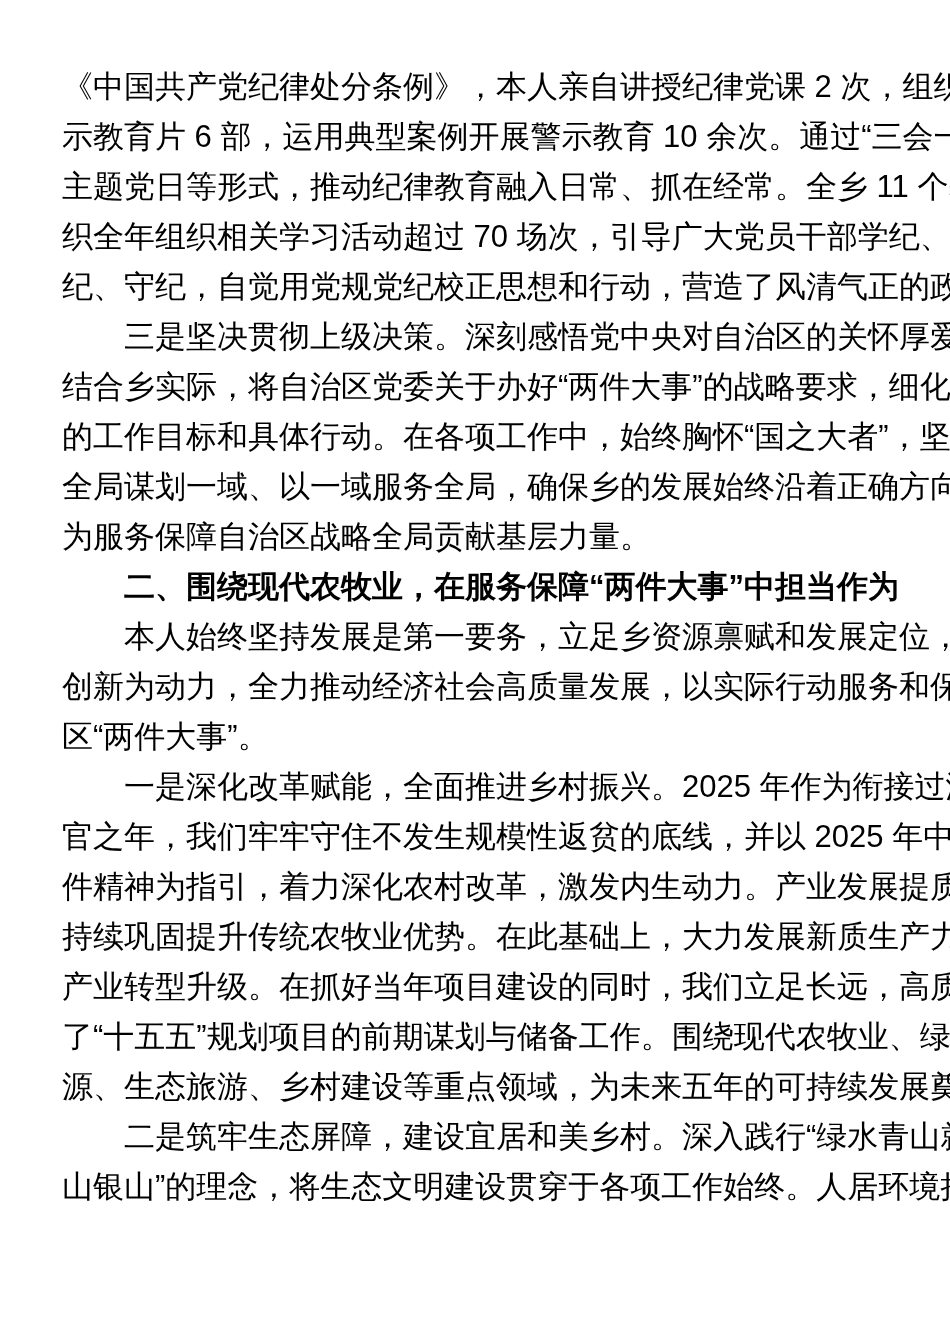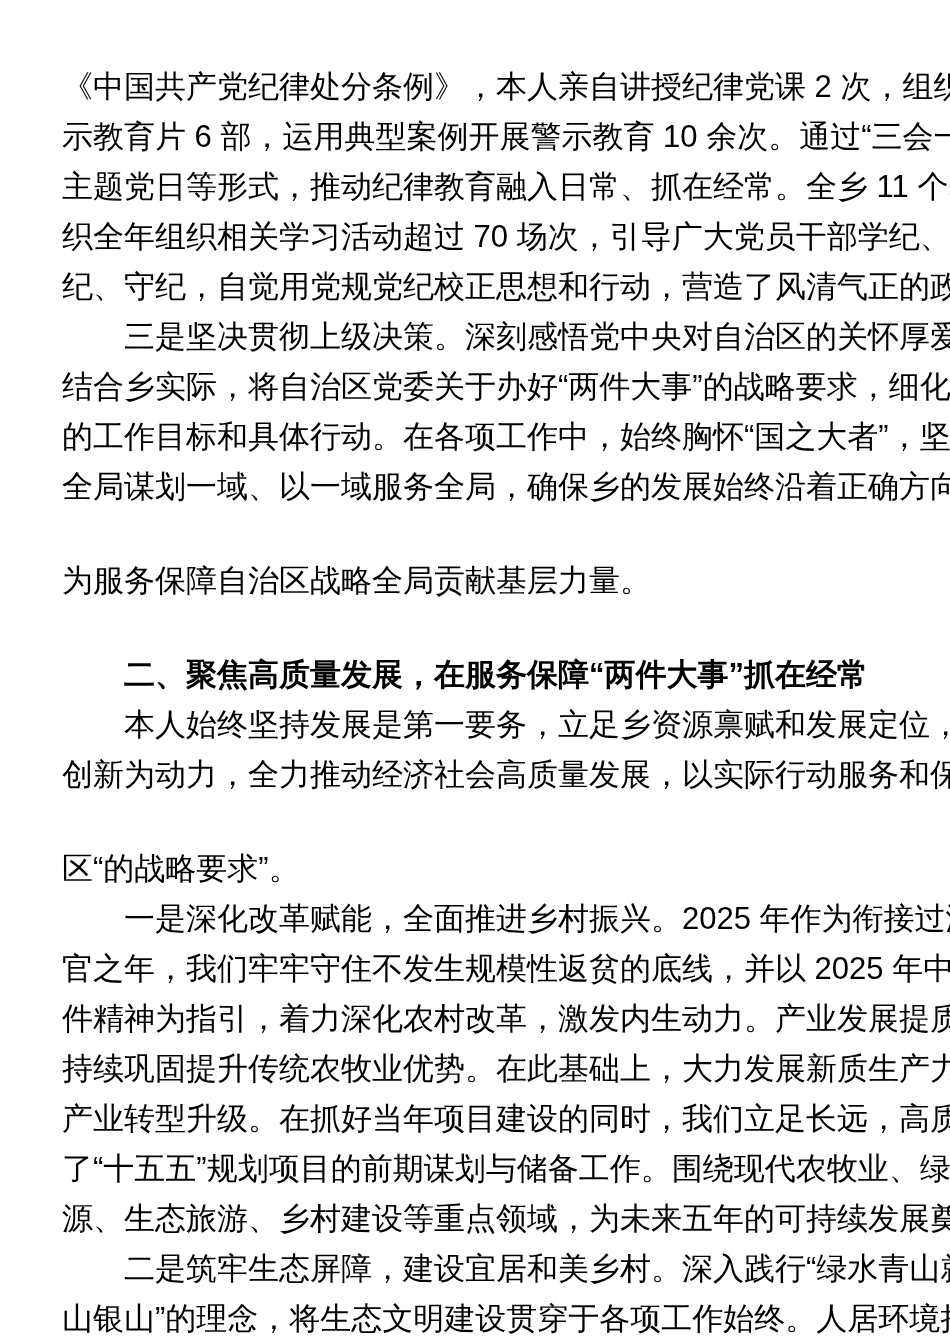--- a/index.html
+++ b/index.html
@@ -29,21 +29,20 @@
     color: #000000;
     text-align: justify;
     text-align-last: justify;
     text-justify: inter-character;
     white-space: nowrap;
     overflow: visible;
   }
   .line.short {
     text-align: right;
     text-align-last: left;
-    margin-top: 44px;
   }
   .line.indent {
     text-indent: 2em;
   }
   .line.bold {
     font-weight: 700;
   }
 </style>
 </head>
 <body>
@@ -53,24 +52,24 @@
     <div class="line">《中国共产党纪律处分条例》，本人亲自讲授纪律党课 2 次，组织观看警</div>
     <div class="line">示教育片 6 部，运用典型案例开展警示教育 10 余次。通过“三会一课”、</div>
     <div class="line">主题党日等形式，推动纪律教育融入日常、抓在经常。全乡 11 个基层党组</div>
     <div class="line">织全年组织相关学习活动超过 70 场次，引导广大党员干部学纪、知纪、明</div>
     <div class="line">纪、守纪，自觉用党规党纪校正思想和行动，营造了风清气正的政治生态。</div>
     <div class="line indent">三是坚决贯彻上级决策。深刻感悟党中央对自治区的关怀厚爱，紧密</div>
     <div class="line">结合乡实际，将自治区党委关于办好“两件大事”的战略要求，细化为乡</div>
     <div class="line">的工作目标和具体行动。在各项工作中，始终胸怀“国之大者”，坚持从</div>
     <div class="line">全局谋划一域、以一域服务全局，确保乡的发展始终沿着正确方向前进，</div>
     <div class="line short">为服务保障自治区战略全局贡献基层力量。</div>
-    <div class="line indent bold short">二、聚焦高质量发展，在服务保障“两件大事”抓在经常</div>
+    <div class="line indent bold short">二、围绕现代农牧业，在服务保障“两件大事”中担当作为</div>
     <div class="line indent">本人始终坚持发展是第一要务，立足乡资源禀赋和发展定位，以改革</div>
     <div class="line">创新为动力，全力推动经济社会高质量发展，以实际行动服务和保障自治</div>
-    <div class="line short">区“的战略要求”。</div>
+    <div class="line short">区“两件大事”。</div>
     <div class="line indent">一是深化改革赋能，全面推进乡村振兴。2025 年作为衔接过渡期的收</div>
     <div class="line">官之年，我们牢牢守住不发生规模性返贫的底线，并以 2025 年中央一号文</div>
     <div class="line">件精神为指引，着力深化农村改革，激发内生动力。产业发展提质增效。</div>
     <div class="line">持续巩固提升传统农牧业优势。在此基础上，大力发展新质生产力，推动</div>
     <div class="line">产业转型升级。在抓好当年项目建设的同时，我们立足长远，高质量启动</div>
     <div class="line">了“十五五”规划项目的前期谋划与储备工作。围绕现代农牧业、绿色能</div>
     <div class="line">源、生态旅游、乡村建设等重点领域，为未来五年的可持续发展奠定了坚</div>
     <div class="line indent">二是筑牢生态屏障，建设宜居和美乡村。深入践行“绿水青山就是金</div>
     <div class="line">山银山”的理念，将生态文明建设贯穿于各项工作始终。人居环境持续改</div>
   </div>

